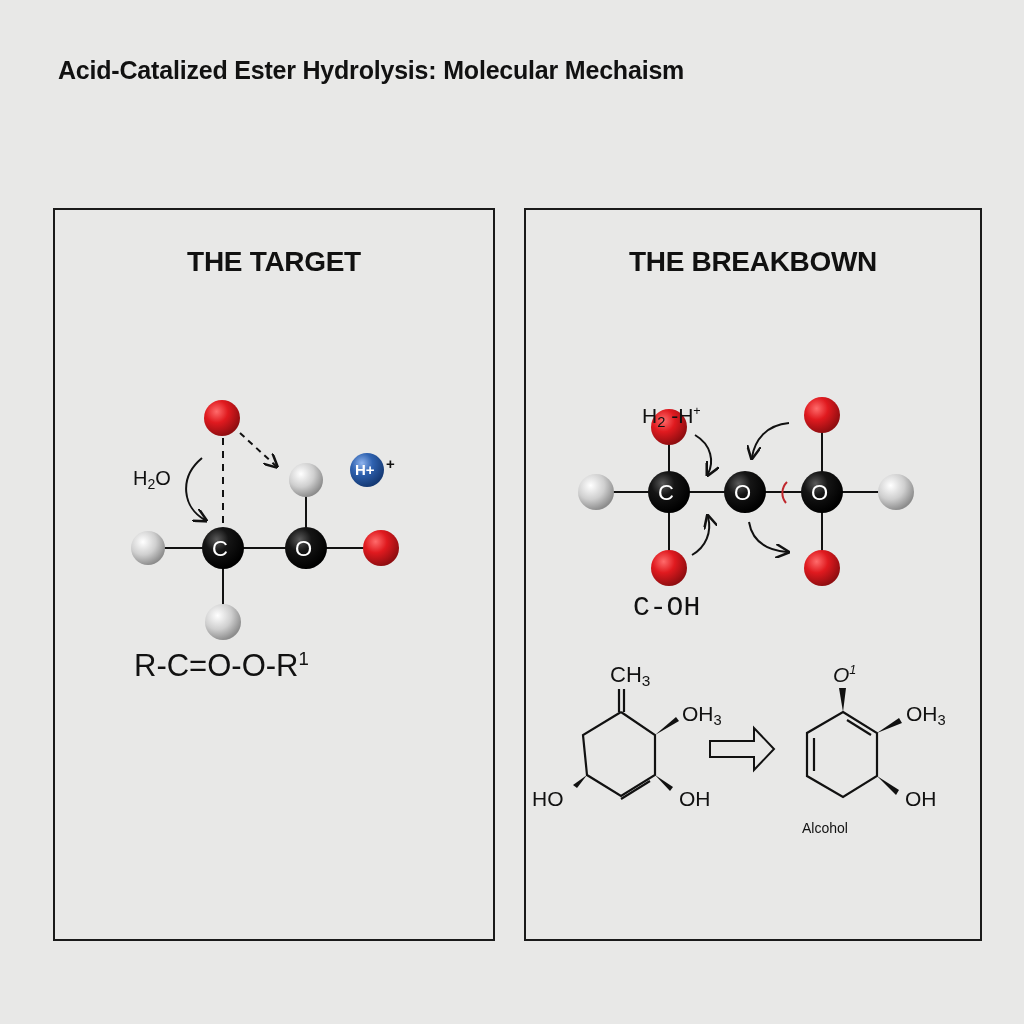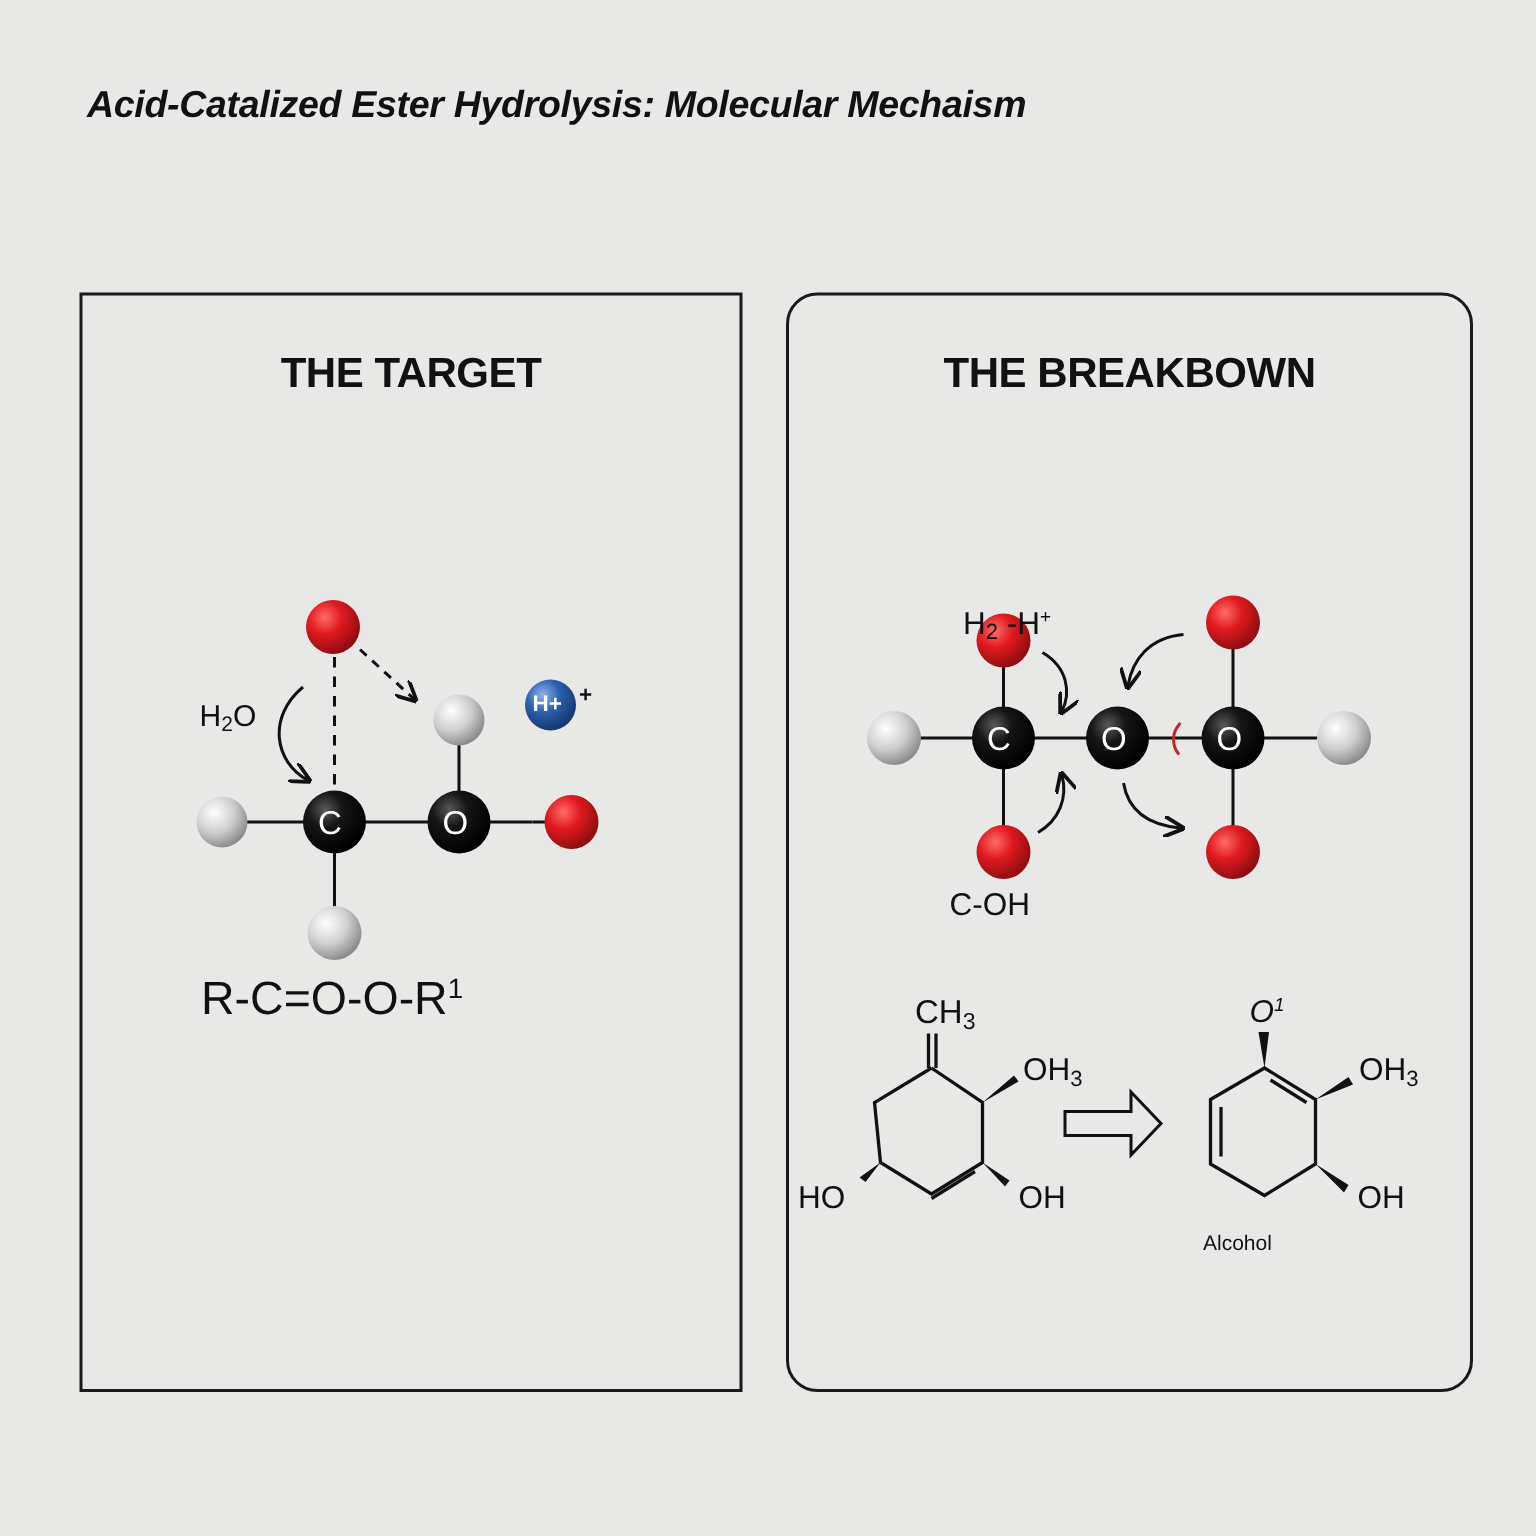--- a/index.html
+++ b/index.html
@@ -1,21 +1,21 @@
 <!DOCTYPE html>
 <html><head>
 <meta charset="utf-8">
 <style>
   html, body { margin:0; padding:0; }
   body { width:1024px; height:1024px; background:#e8e8e7; position:relative; overflow:hidden;
          font-family:"Liberation Sans", sans-serif; color:#111; }
-  .title { position:absolute; left:58px; top:56px; font-size:25px; font-weight:bold; letter-spacing:-0.2px;font-style:italic; }
-  .panel { position:absolute; top:195px; width:442px; height:733px; border:2px solid #1a1a1a; box-sizing:border-box; }
+  .title { position:absolute; left:58px; top:56px; font-size:25px; font-weight:bold; letter-spacing:-0.2px; }
+  .panel { position:absolute; top:208px; width:442px; height:733px; border:2px solid #1a1a1a; box-sizing:border-box; }
   .panel-left { left:53px; }
-  .panel-right { left:524px; width:458px;border-radius:21px; }
+  .panel-right { left:524px; width:458px; }
   .panel-title { position:absolute; top:36px; width:100%; text-align:center; font-size:28px; font-weight:bold; letter-spacing:-0.3px; }
   svg { position:absolute; left:0; top:0; }
   .lbl { position:absolute; font-size:20px; white-space:nowrap; }
   .formula { position:absolute; font-size:31px; white-space:nowrap; }
   sub { font-size:0.7em; vertical-align:-0.25em; }
   sup { font-size:0.6em; vertical-align:0.6em; }
 </style>
 </head>
 <body>
 
@@ -130,21 +130,21 @@
   <polygon points="843,712 839,688 846,688" fill="#111"></polygon>
   <polygon points="877,733 899,718 902,723" fill="#111"></polygon>
   <polygon points="877,776 899,790 896,795" fill="#111"></polygon>
 </svg>
 
 <div class="lbl" style="left:658px;top:480px;color:#fff;font-size:22px;">C</div>
 <div class="lbl" style="left:734px;top:480px;color:#fff;font-size:22px;">O</div>
 <div class="lbl" style="left:811px;top:480px;color:#fff;font-size:22px;">O</div>
 
 <div class="lbl" style="left:627px;top:404px;font-size:21px;margin-left:15px;"><span>H</span><sub>2</sub><span> -H</span><sup>+</sup></div>
-<div class="lbl" style="left:633px;top:592px;font-size:21px;">C-OH</div>
+<div class="lbl" style="left:633px;top:592px;font-size:28px;font-family:Liberation Mono, monospace;">C-OH</div>
 
 <div class="lbl" style="left:610px;top:662px;font-size:22px;"><span>CH</span><sub>3</sub></div>
 <div class="lbl" style="left:682px;top:702px;font-size:21px;"><span>OH</span><sub>3</sub></div>
 <div class="lbl" style="left:532px;top:787px;font-size:21px;">HO</div>
 <div class="lbl" style="left:679px;top:787px;font-size:21px;">OH</div>
 
 <div class="lbl" style="left:833px;top:663px;font-size:21px;font-style:italic;"><span>O</span><sup>1</sup></div>
 <div class="lbl" style="left:906px;top:702px;font-size:21px;"><span>OH</span><sub>3</sub></div>
 <div class="lbl" style="left:905px;top:787px;font-size:21px;">OH</div>
 <div class="lbl" style="left:802px;top:820px;font-size:14px;">Alcohol</div>

